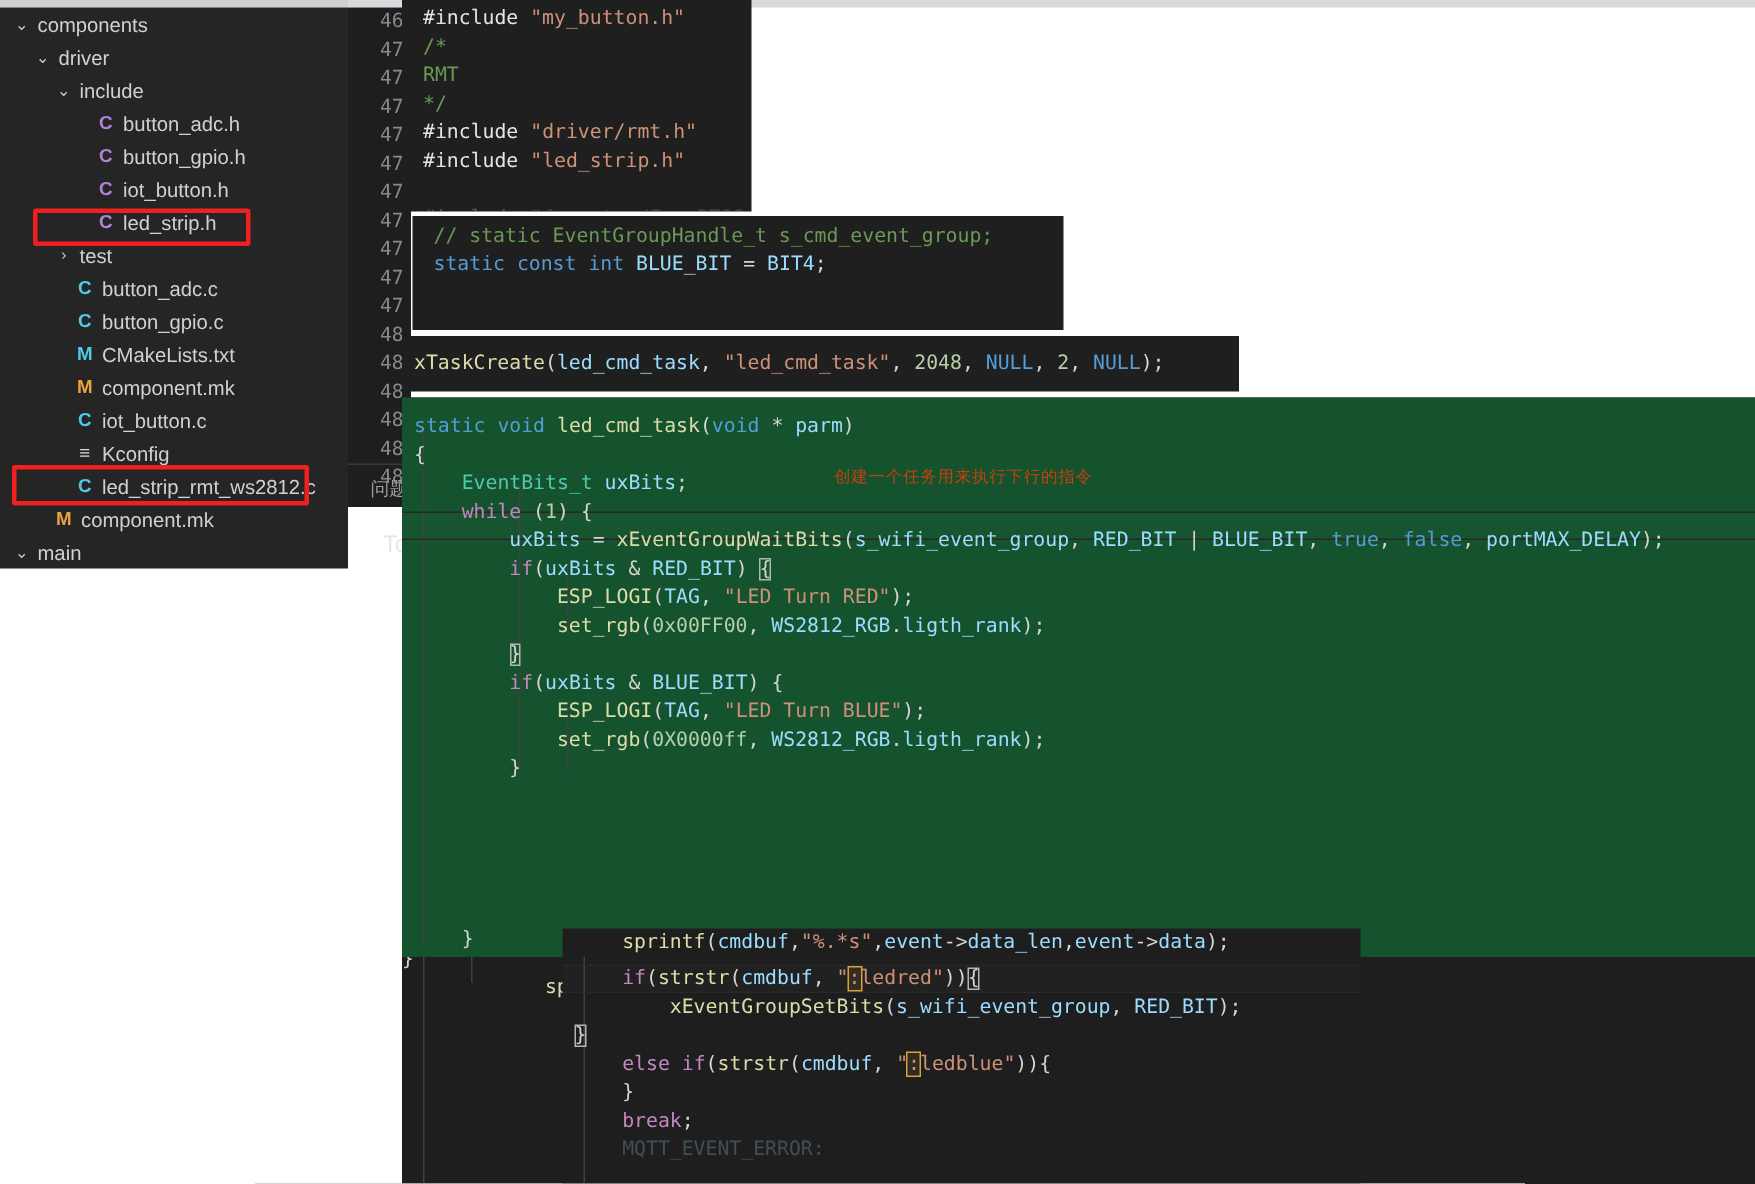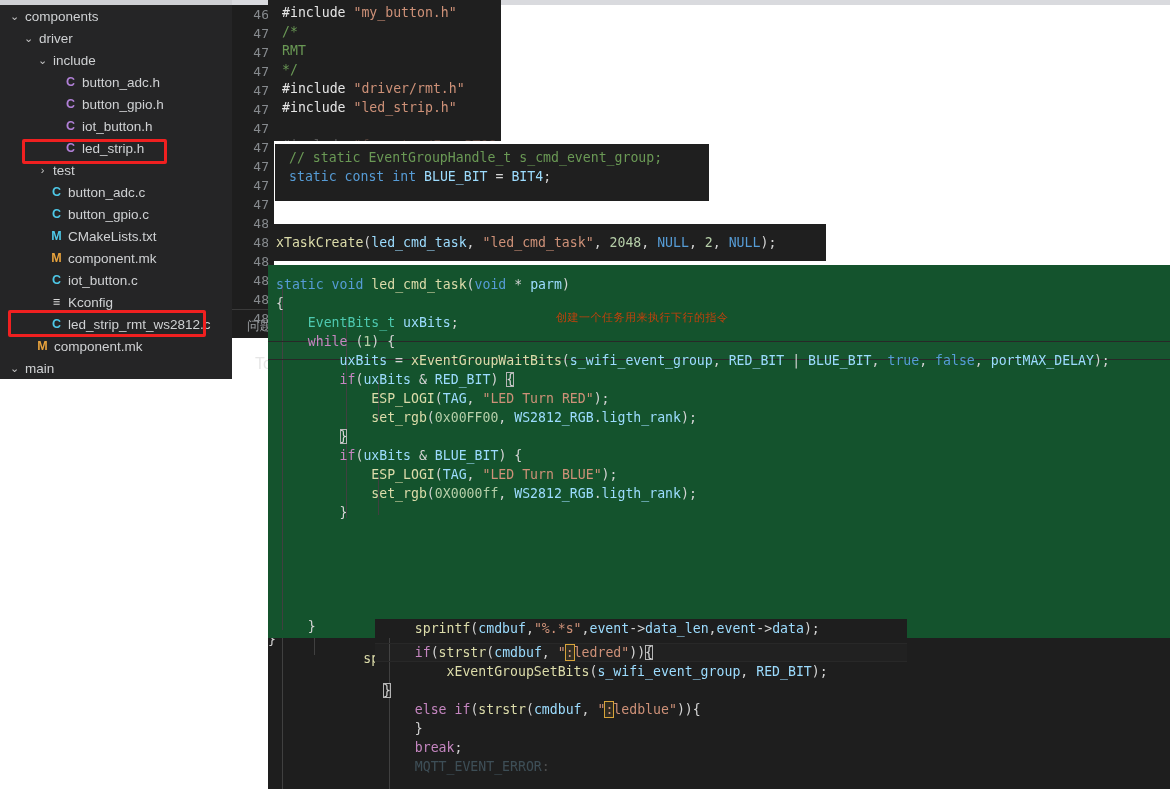--- a/index.html
+++ b/index.html
@@ -64,21 +64,21 @@
   }
   #ptab-problems { top: 314px; }
   #ptab-terminal { top: 352px; color: #e6e6e6; font-size: 16px; }
 
   
   .code-panel {
     position: absolute; background: #1f1f1f; overflow: hidden;
     font-family: "DejaVu Sans Mono", monospace;
   }
   .cp1 { left: 268px; top: 0px;   width: 233px; height: 141px; }
-  .cp2 { left: 275px; top: 144px; width: 434px; height: 57px;  }
+  .cp2 { left: 275px; top: 144px; width: 434px; height: 76px;  }
   .cp3 { left: 268px; top: 224px; width: 558px; height: 37px;  }
   .cp4 { left: 268px; top: 265px; width: 902px; height: 373px; background:#14532d; }
   .cp5 { left: 375px; top: 638px; width: 532px; height: 151px; background:#1e1e1e; }
 
   .cl {
     height: 19px; line-height: 19px; white-space: pre; font-size: 13.2px;
     color: #d4d4d4; font-family: "DejaVu Sans Mono", monospace;
   }
   
   .k   { color: #569cd6; }  

